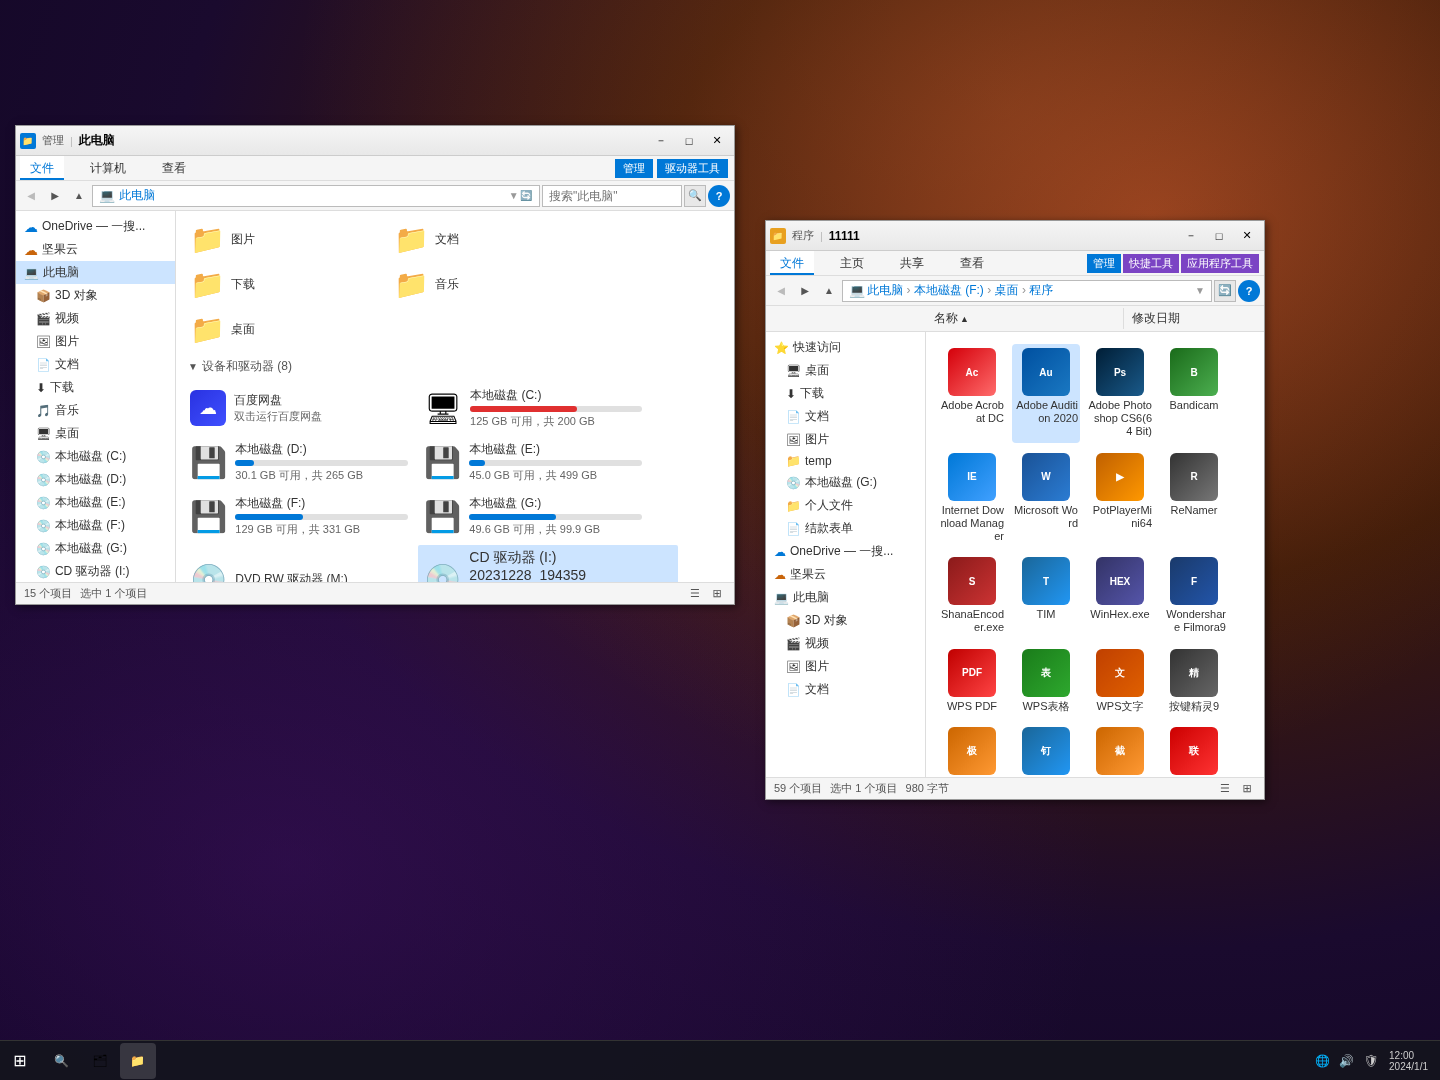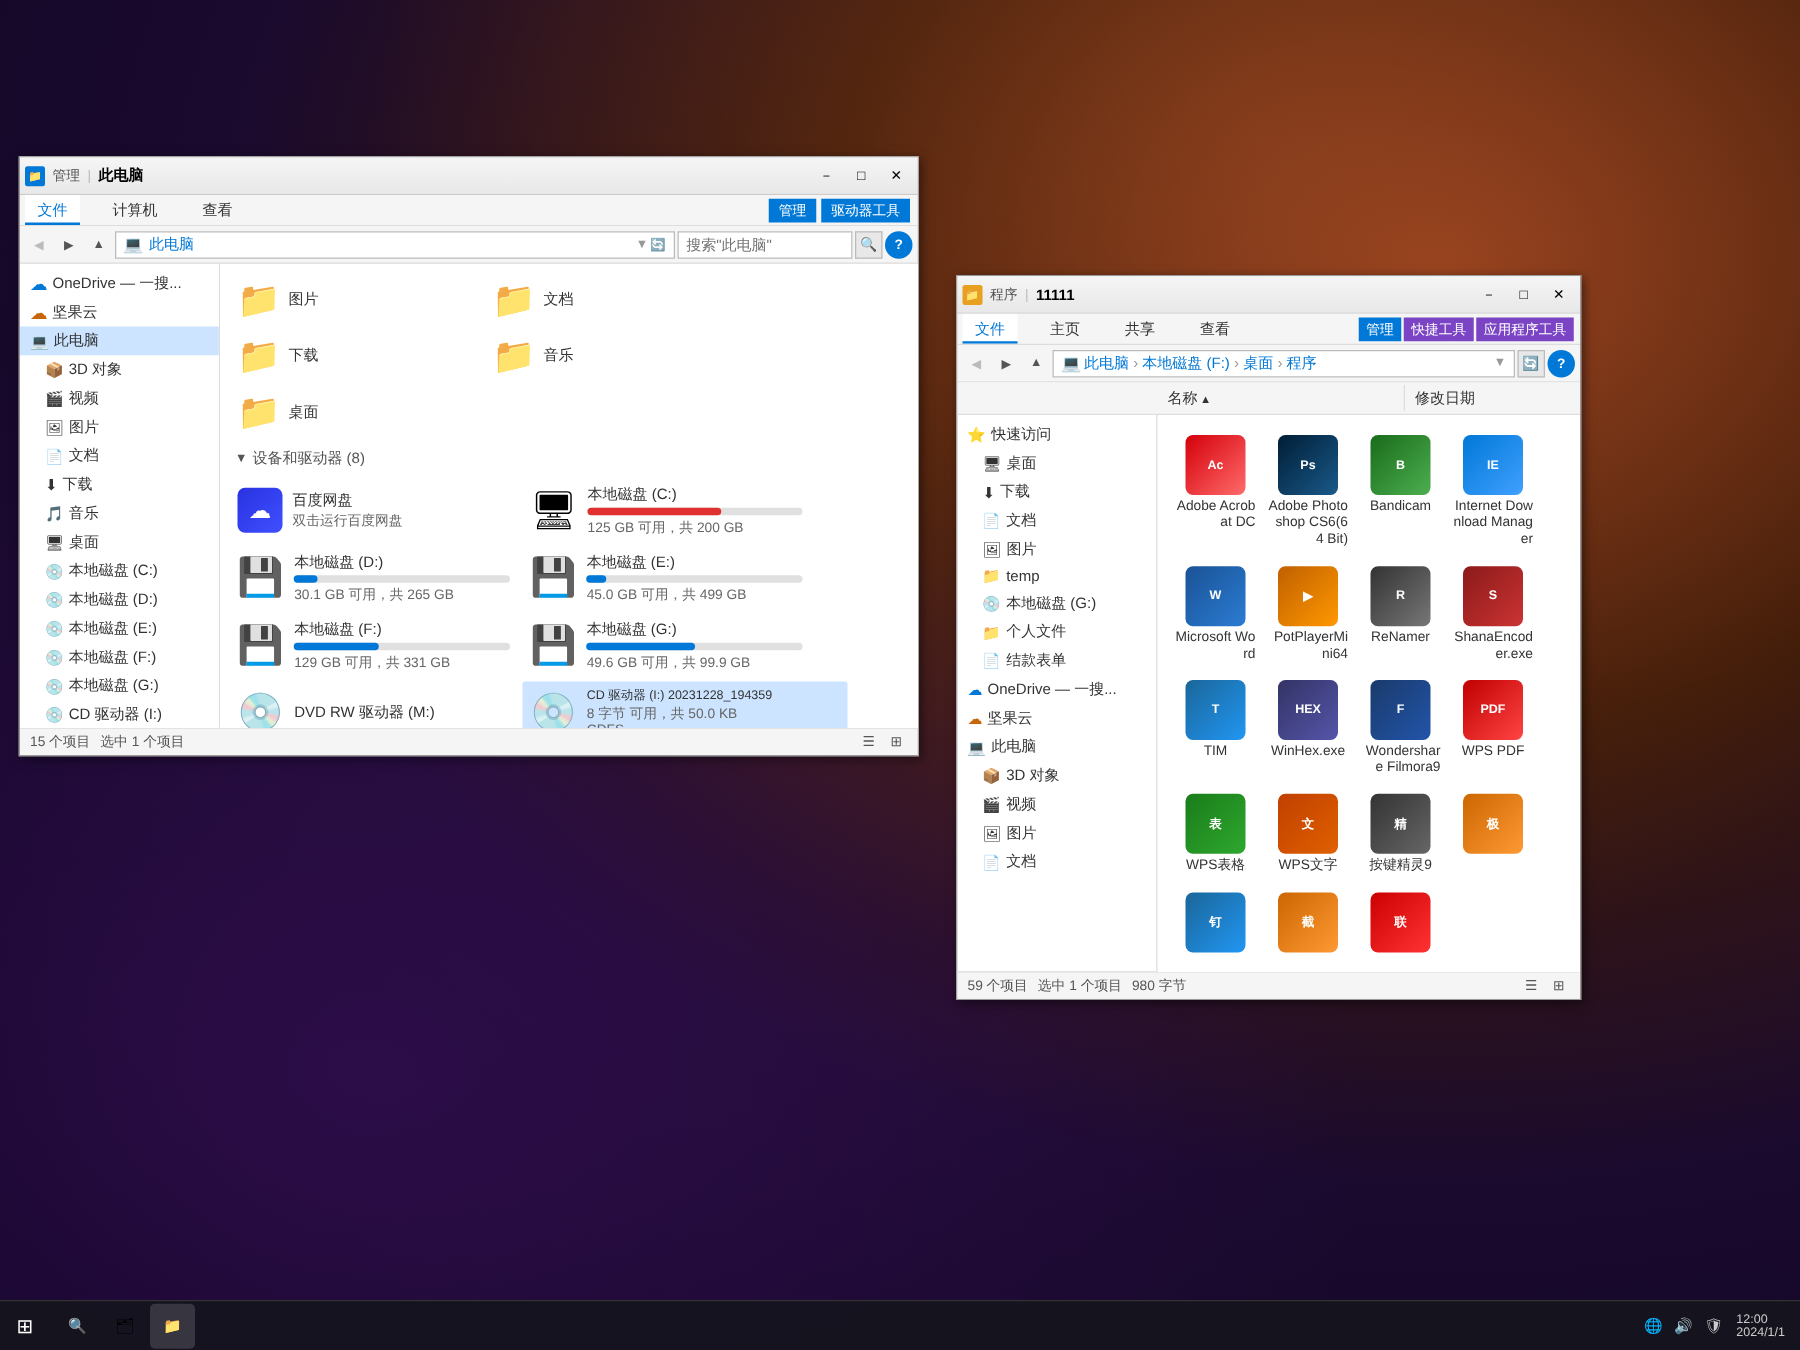--- a/index.html
+++ b/index.html
@@ -591,21 +591,21 @@
         <div class="drive-item">
           <div style="font-size:30px;">💿</div>
           <div class="drive-info">
             <div class="drive-name">DVD RW 驱动器 (M:)</div>
           </div>
         </div>
 
         <div class="drive-item selected" style="background:#cce4ff;width:260px;">
           <div style="font-size:30px;">💿</div>
           <div class="drive-info">
-            <div class="drive-name" style="font-size:10px;">CD 驱动器 (I:) 20231228_194359</div>
+            <div class="drive-name" style="font-size:14px;">CD 驱动器 (I:) 20231228_194359</div>
             <div style="font-size:11px;color:#666;">8 字节 可用，共 50.0 KB</div>
             <div style="font-size:11px;color:#666;">CDFS</div>
           </div>
         </div>
       </div>
     </div>
   </div>
 
   <div class="status-bar">
     <span>15 个项目</span>
@@ -750,20 +750,24 @@
         <span>文档</span>
       </div>
     </div>
 
     <div class="main-content" style="background:#fff;">
       <div class="app-grid" id="app-grid">
           <div class="app-item">
             <div class="app-icon-box icon-acrobat">Ac</div>
             <div class="app-label">Adobe Acrobat DC</div>
           </div>
+          <div class="app-item selected">
+            <div class="app-icon-box icon-audition">Au</div>
+            <div class="app-label">Adobe Audition 2020</div>
+          </div>
           <div class="app-item">
             <div class="app-icon-box icon-photoshop">Ps</div>
             <div class="app-label">Adobe Photoshop CS6(64 Bit)</div>
           </div>
           <div class="app-item">
             <div class="app-icon-box icon-bandicam">B</div>
             <div class="app-label">Bandicam</div>
           </div>
           <div class="app-item">
             <div class="app-icon-box icon-ie">IE</div>

